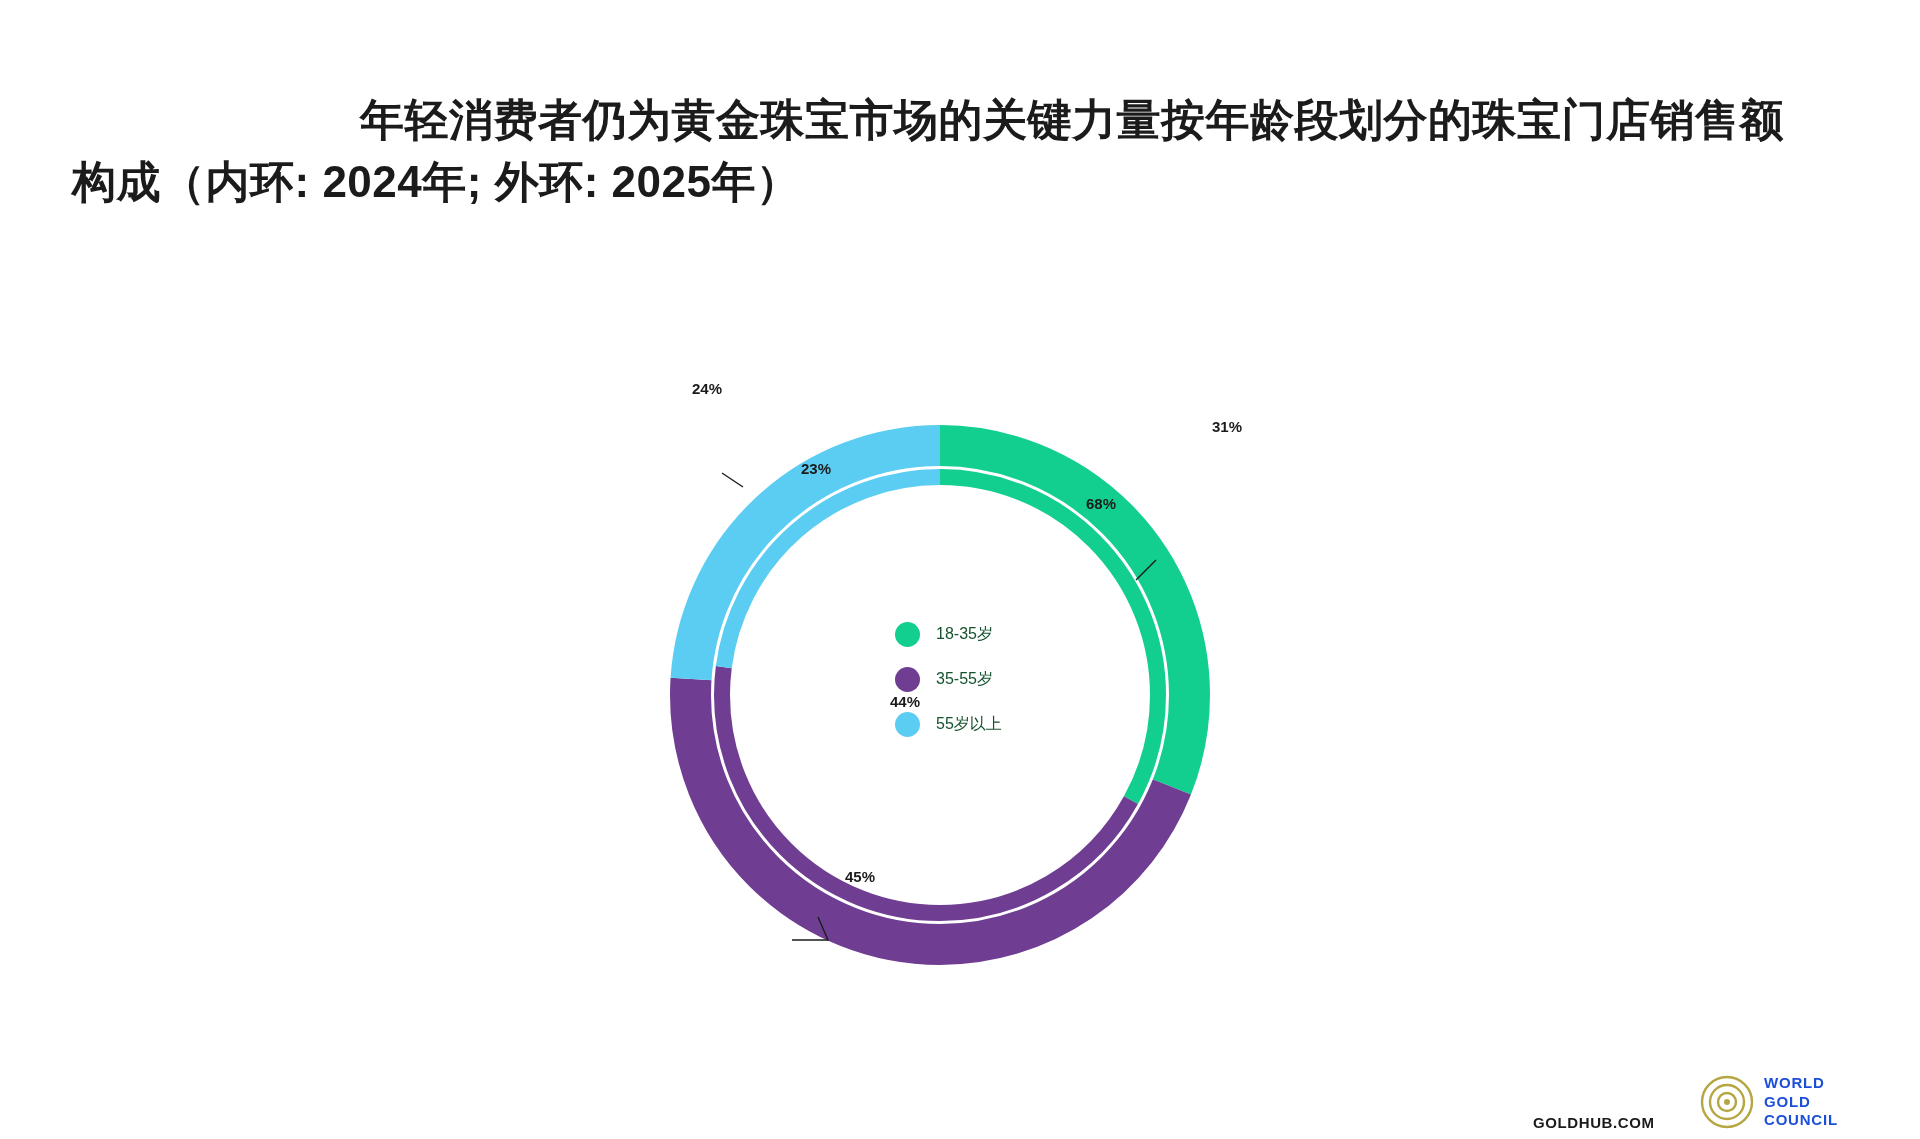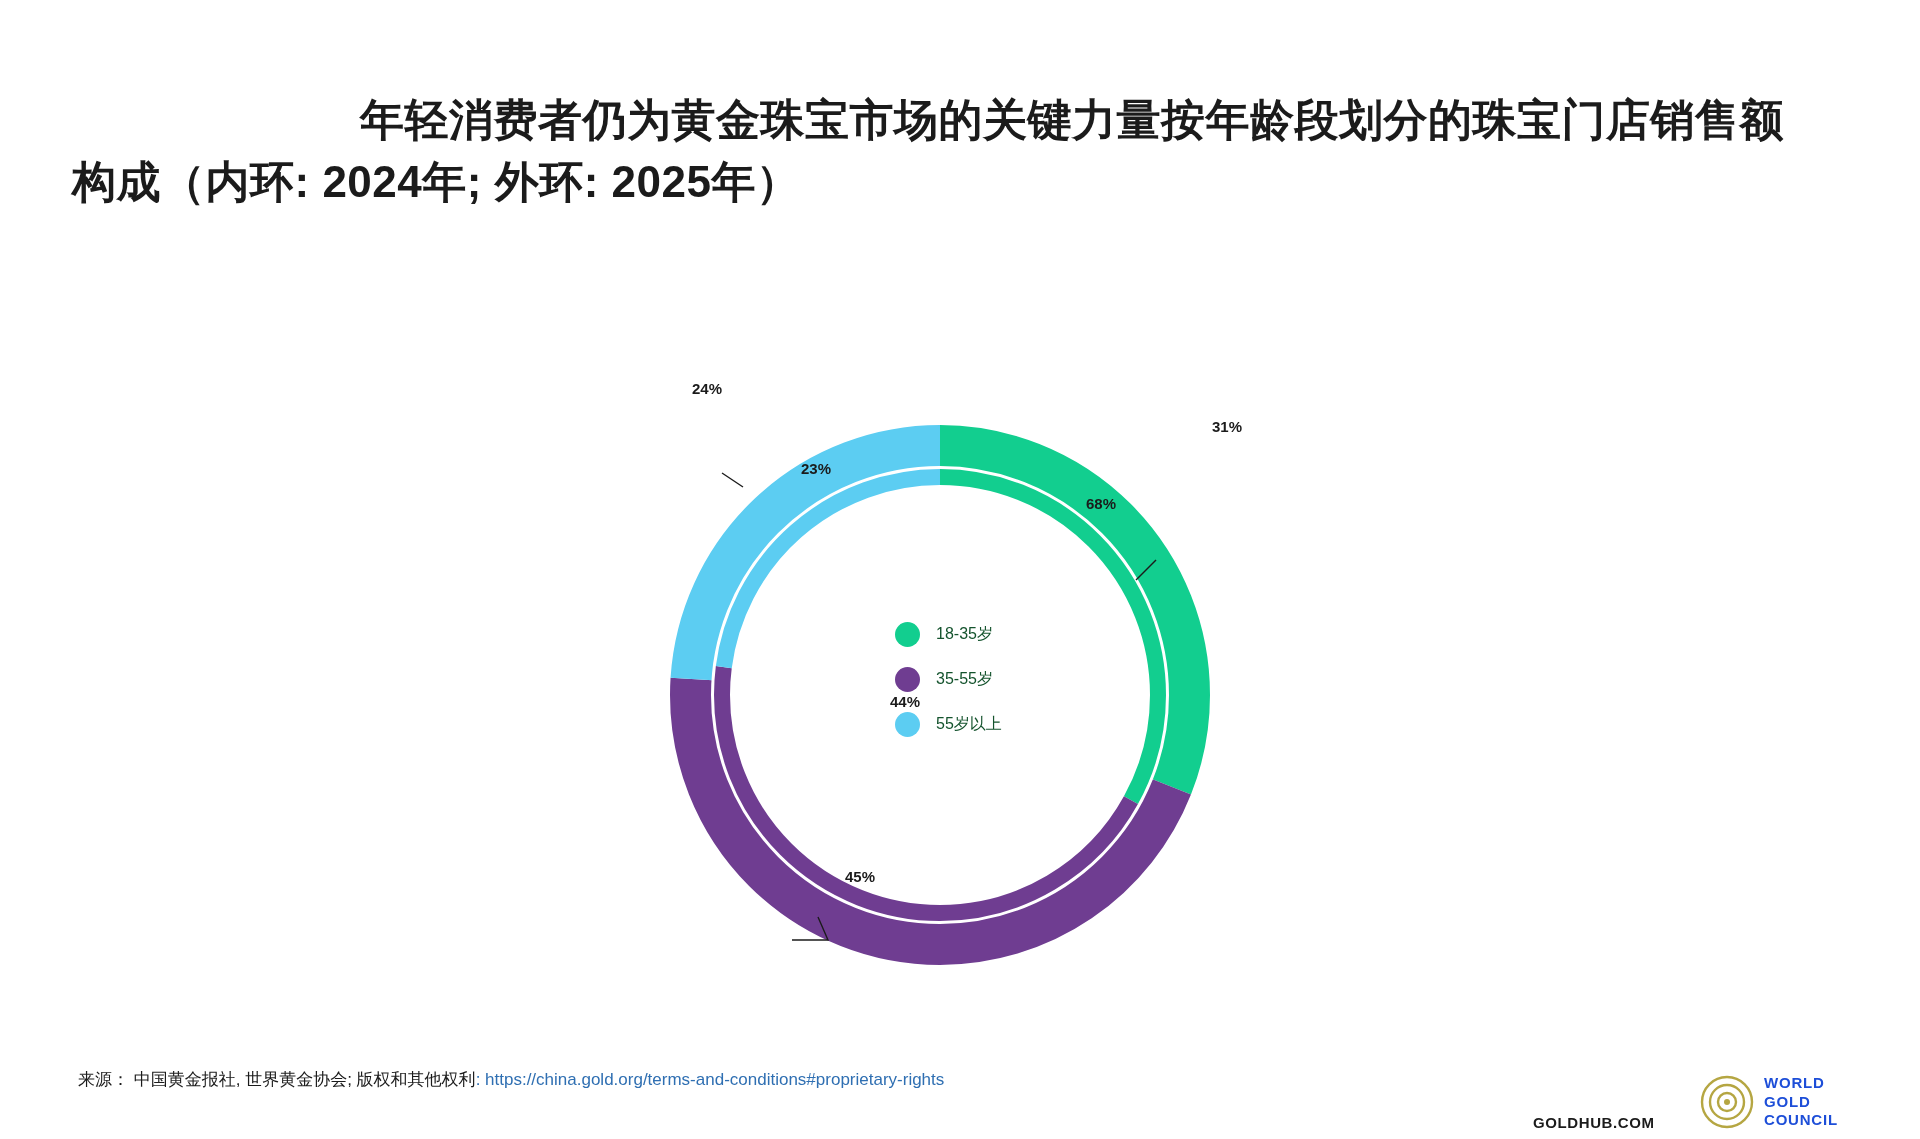--- a/index.html
+++ b/index.html
@@ -177,23 +177,20 @@
     <div class="legend-row">
       <span class="legend-dot" style="background:#6F3D91;"></span>
       <span class="legend-label">35-55岁</span>
     </div>
     <div class="legend-row">
       <span class="legend-dot" style="background:#5CCDF2;"></span>
       <span class="legend-label">55岁以上</span>
     </div>
   </div>
 
-  <div class="source">
-    <span>来源： 中国黄金报社, 世界黄金协会; 版权和其他权利</span><span class="link">: https://china.gold.org/terms-and-conditions#proprietary-rights</span>
-  </div>
 
   <div class="goldhub">GOLDHUB.COM</div>
 
   <div class="wgc-logo">
     <svg class="wgc-mark" viewBox="0 0 54 54">
       <circle cx="27" cy="27" r="25" fill="none" stroke="#b5a642" stroke-width="2.4"></circle>
       <circle cx="27" cy="27" r="17" fill="none" stroke="#b5a642" stroke-width="2.4"></circle>
       <circle cx="27" cy="27" r="9" fill="none" stroke="#b5a642" stroke-width="2.4"></circle>
       <circle cx="27" cy="27" r="3" fill="#b5a642"></circle>
     </svg>

